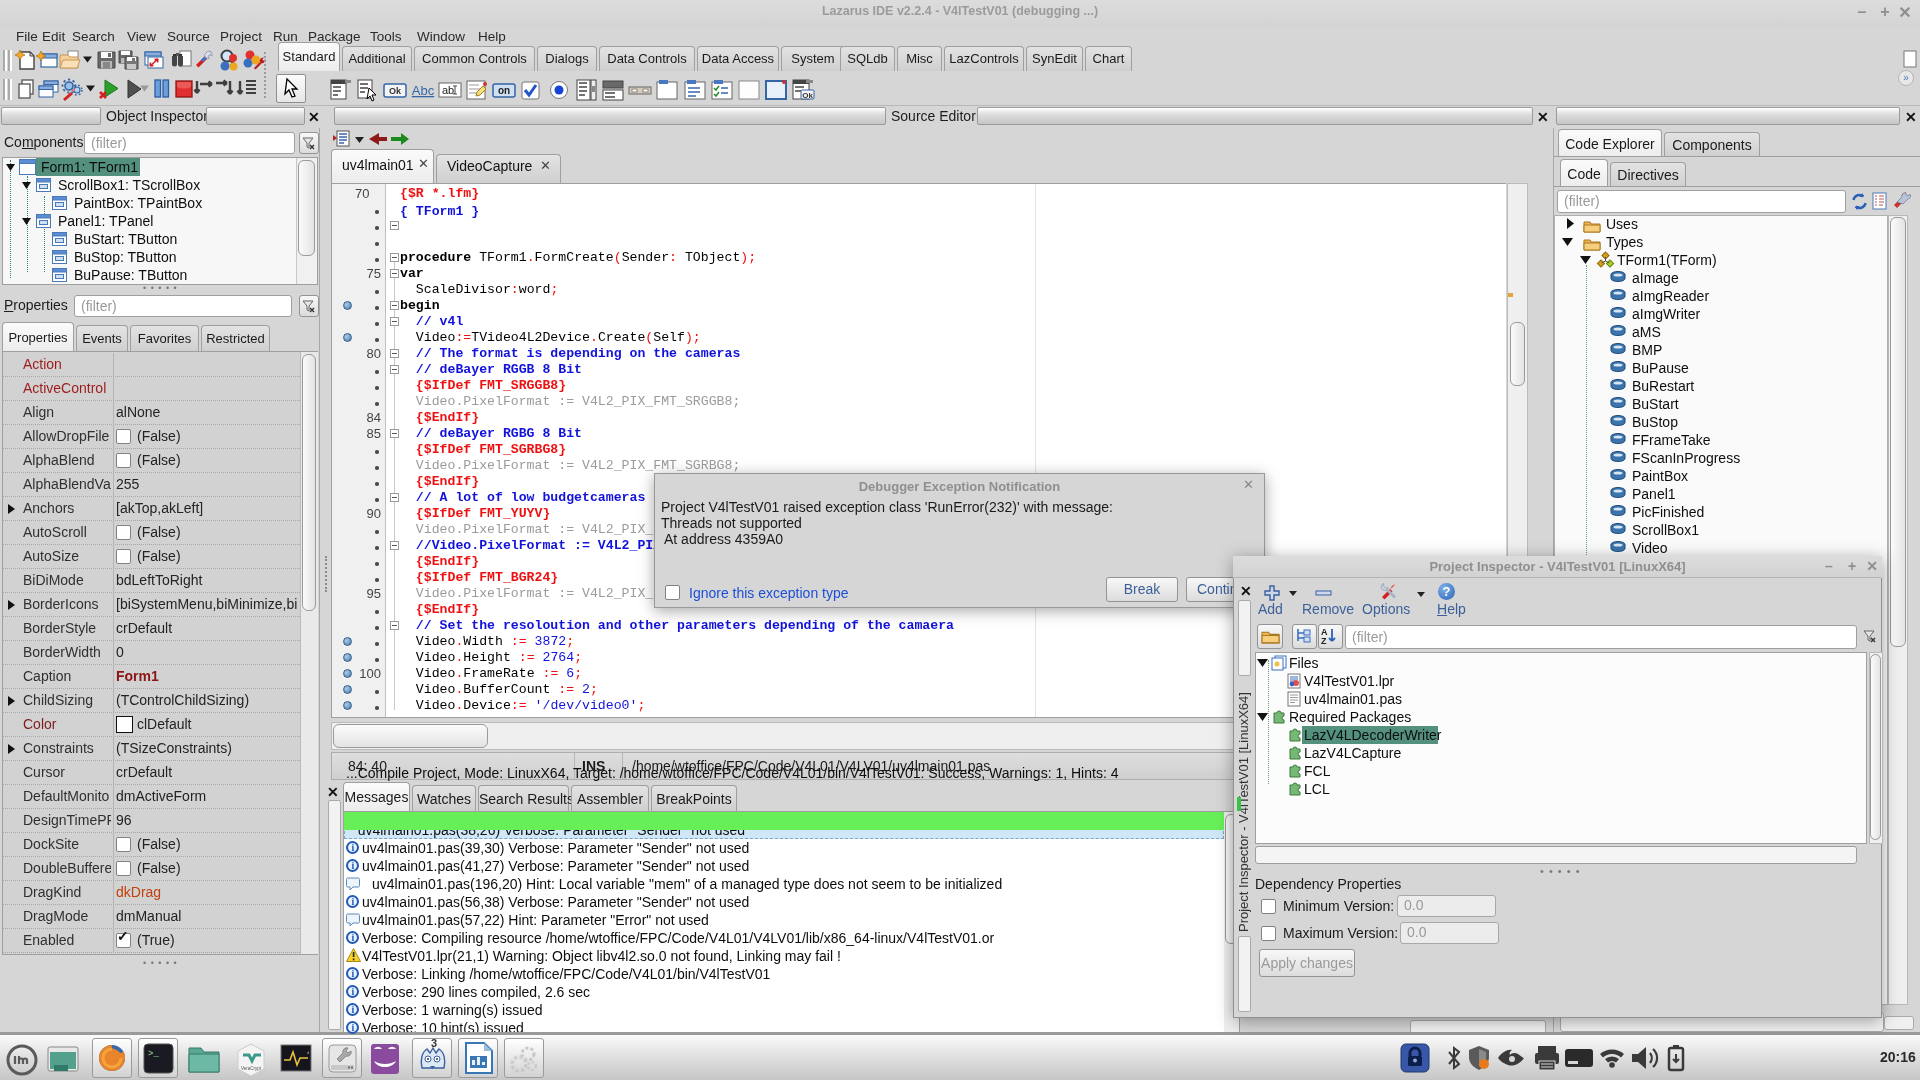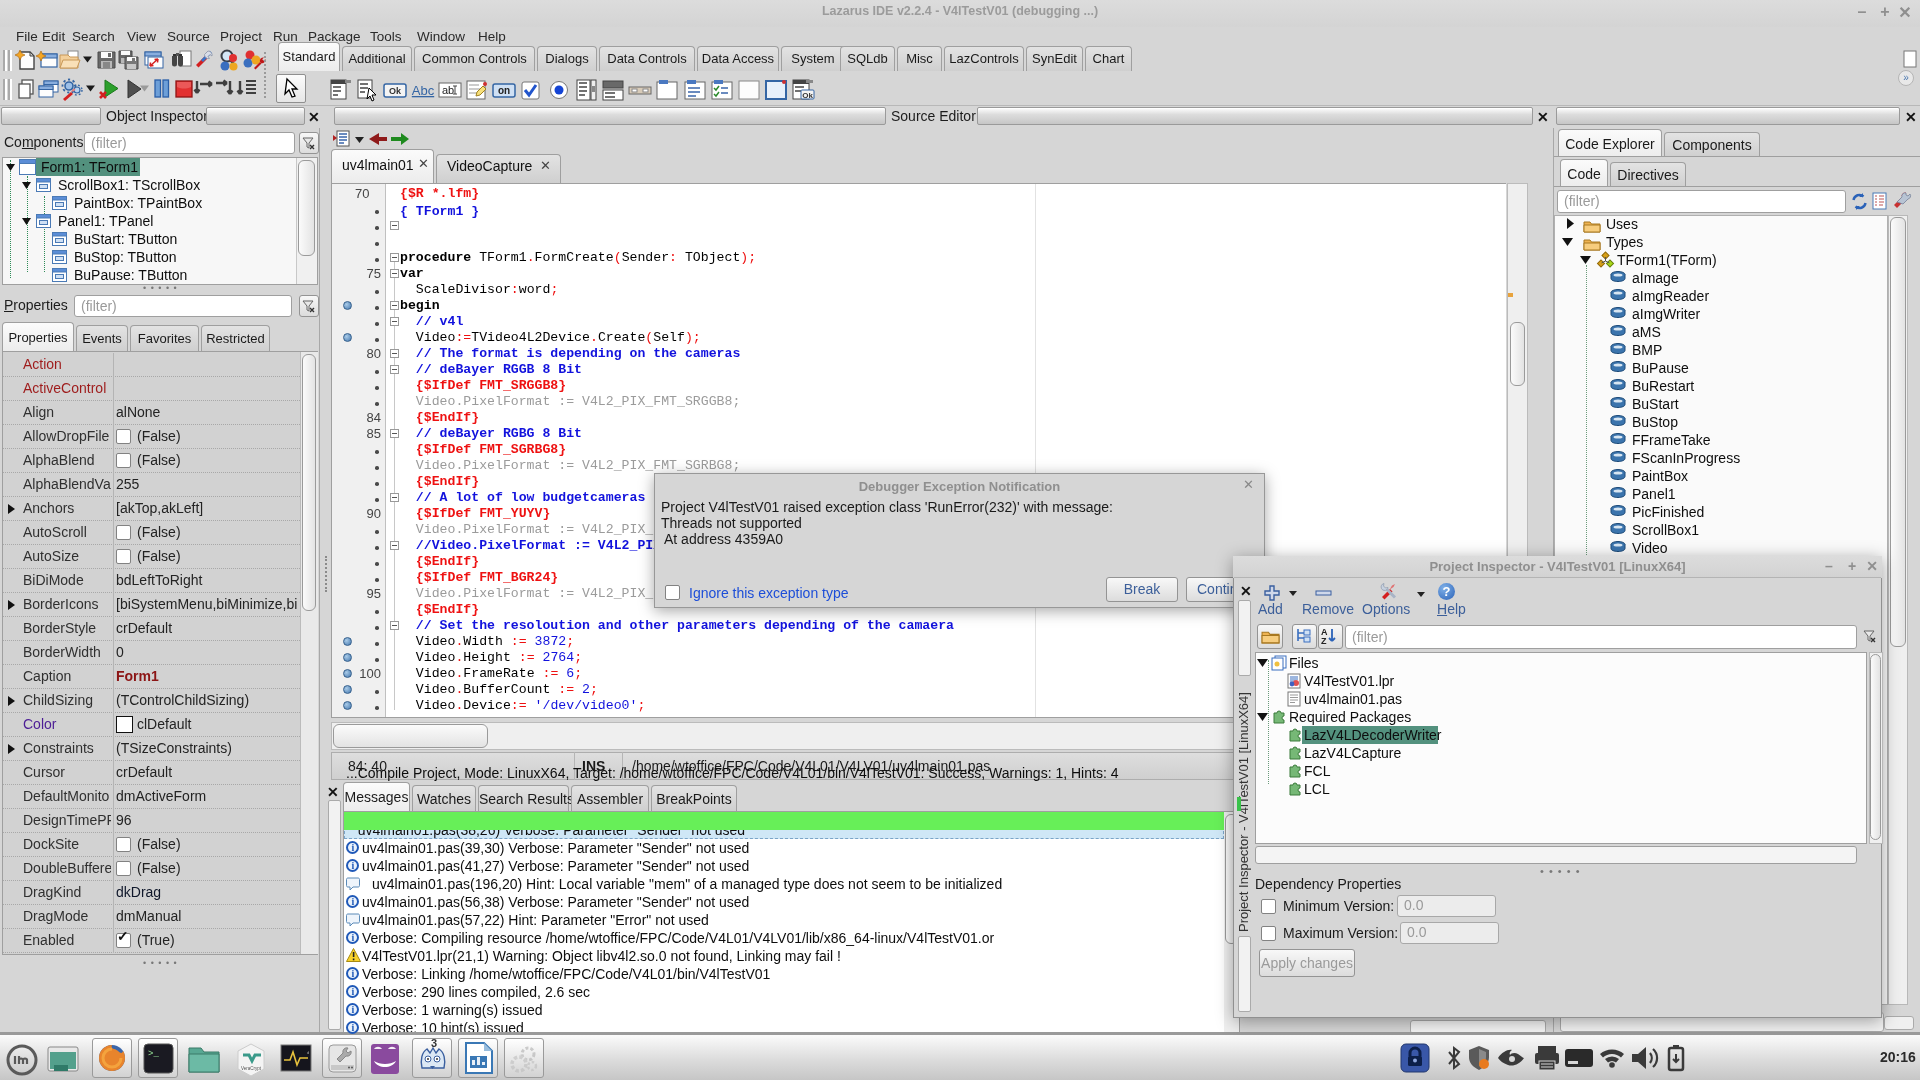--- a/index.html
+++ b/index.html
@@ -418,21 +418,21 @@
 <div class="a" style="left:3px;top:665px;width:297px;height:24px;border-bottom:1px dotted #a8a8a8"></div>
 <div class="a" style="left:23px;top:668px;width:88px;overflow:hidden;font-size:14px;color:#303030;white-space:nowrap">Caption</div>
 <div class="a" style="left:116px;top:668px;width:182px;overflow:hidden;font-size:14px;font-weight:bold;color:#8c1515;white-space:nowrap">Form1</div>
 <div class="a" style="left:3px;top:689px;width:297px;height:24px;border-bottom:1px dotted #a8a8a8"></div>
 <svg class="a" style="left:7px;top:696px" width="8" height="10" viewBox="0 0 8 10">
     <path d="M1 0l7 5-7 5z" fill="#111"></path>
   </svg>
 <div class="a" style="left:23px;top:692px;width:88px;overflow:hidden;font-size:14px;color:#303030;white-space:nowrap">ChildSizing</div>
 <div class="a" style="left:116px;top:692px;width:182px;overflow:hidden;font-size:14px;font-weight:normal;color:#232323;white-space:nowrap">(TControlChildSizing)</div>
 <div class="a" style="left:3px;top:713px;width:297px;height:24px;border-bottom:1px dotted #a8a8a8"></div>
-<div class="a" style="left:23px;top:716px;width:88px;overflow:hidden;font-size:14px;color:#4c1d95;white-space:nowrap">Color</div>
+<div class="a" style="left:23px;top:716px;width:88px;overflow:hidden;font-size:14px;color:#7f1d1d;white-space:nowrap">Color</div>
 <div class="a" style="left:116px;top:716px;width:17px;height:17px;background:#fff;border:1.5px solid #111"></div>
 <div class="a" style="left:137px;top:716px;width:161px;overflow:hidden;font-size:14px;font-weight:normal;color:#232323;white-space:nowrap">clDefault</div>
 <div class="a" style="left:3px;top:737px;width:297px;height:24px;border-bottom:1px dotted #a8a8a8"></div>
 <svg class="a" style="left:7px;top:744px" width="8" height="10" viewBox="0 0 8 10">
     <path d="M1 0l7 5-7 5z" fill="#111"></path>
   </svg>
 <div class="a" style="left:23px;top:740px;width:88px;overflow:hidden;font-size:14px;color:#303030;white-space:nowrap">Constraints</div>
 <div class="a" style="left:116px;top:740px;width:182px;overflow:hidden;font-size:14px;font-weight:normal;color:#232323;white-space:nowrap">(TSizeConstraints)</div>
 <div class="a" style="left:3px;top:761px;width:297px;height:24px;border-bottom:1px dotted #a8a8a8"></div>
 <div class="a" style="left:23px;top:764px;width:88px;overflow:hidden;font-size:14px;color:#303030;white-space:nowrap">Cursor</div>
@@ -446,21 +446,21 @@
 <div class="a" style="left:3px;top:833px;width:297px;height:24px;border-bottom:1px dotted #a8a8a8"></div>
 <div class="a" style="left:23px;top:836px;width:88px;overflow:hidden;font-size:14px;color:#303030;white-space:nowrap">DockSite</div>
 <div class="cb" style="left:116px;top:837px"></div>
 <div class="a" style="left:137px;top:836px;width:161px;overflow:hidden;font-size:14px;font-weight:normal;color:#232323;white-space:nowrap">(False)</div>
 <div class="a" style="left:3px;top:857px;width:297px;height:24px;border-bottom:1px dotted #a8a8a8"></div>
 <div class="a" style="left:23px;top:860px;width:88px;overflow:hidden;font-size:14px;color:#303030;white-space:nowrap">DoubleBuffere</div>
 <div class="cb" style="left:116px;top:861px"></div>
 <div class="a" style="left:137px;top:860px;width:161px;overflow:hidden;font-size:14px;font-weight:normal;color:#232323;white-space:nowrap">(False)</div>
 <div class="a" style="left:3px;top:881px;width:297px;height:24px;border-bottom:1px dotted #a8a8a8"></div>
 <div class="a" style="left:23px;top:884px;width:88px;overflow:hidden;font-size:14px;color:#303030;white-space:nowrap">DragKind</div>
-<div class="a" style="left:116px;top:884px;width:182px;overflow:hidden;font-size:14px;font-weight:normal;color:#0f172a;white-space:nowrap">dkDrag</div>
+<div class="a" style="left:116px;top:884px;width:182px;overflow:hidden;font-size:14px;font-weight:normal;color:#c2410c;white-space:nowrap">dkDrag</div>
 <div class="a" style="left:3px;top:905px;width:297px;height:24px;border-bottom:1px dotted #a8a8a8"></div>
 <div class="a" style="left:23px;top:908px;width:88px;overflow:hidden;font-size:14px;color:#303030;white-space:nowrap">DragMode</div>
 <div class="a" style="left:116px;top:908px;width:182px;overflow:hidden;font-size:14px;font-weight:normal;color:#232323;white-space:nowrap">dmManual</div>
 <div class="a" style="left:3px;top:929px;width:297px;height:24px;border-bottom:1px dotted #a8a8a8"></div>
 <div class="a" style="left:23px;top:932px;width:88px;overflow:hidden;font-size:14px;color:#303030;white-space:nowrap">Enabled</div>
 <div class="cb" style="left:116px;top:933px"></div>
 <div class="a" style="left:117px;top:928px;font-size:14px;font-weight:bold;color:#111">✓</div>
 <div class="a" style="left:137px;top:932px;width:161px;overflow:hidden;font-size:14px;font-weight:normal;color:#232323;white-space:nowrap">(True)</div>
 <div class="a" style="left:113px;top:353px;width:1px;height:600px;background:#b4b4b4"></div>
 <div class="a" style="left:300px;top:352px;width:18px;height:602px;background:#e9e9e9;border-left:1px solid #bbb"></div>

